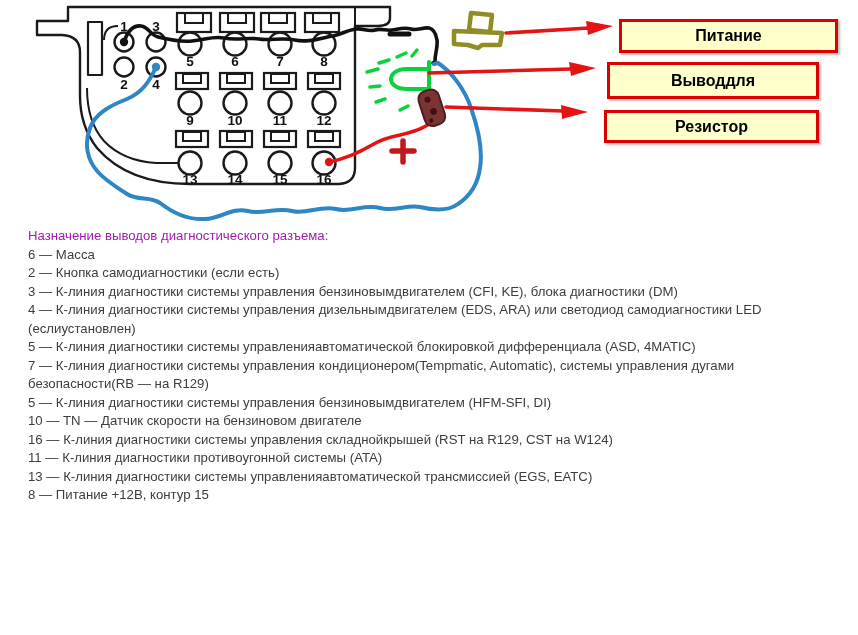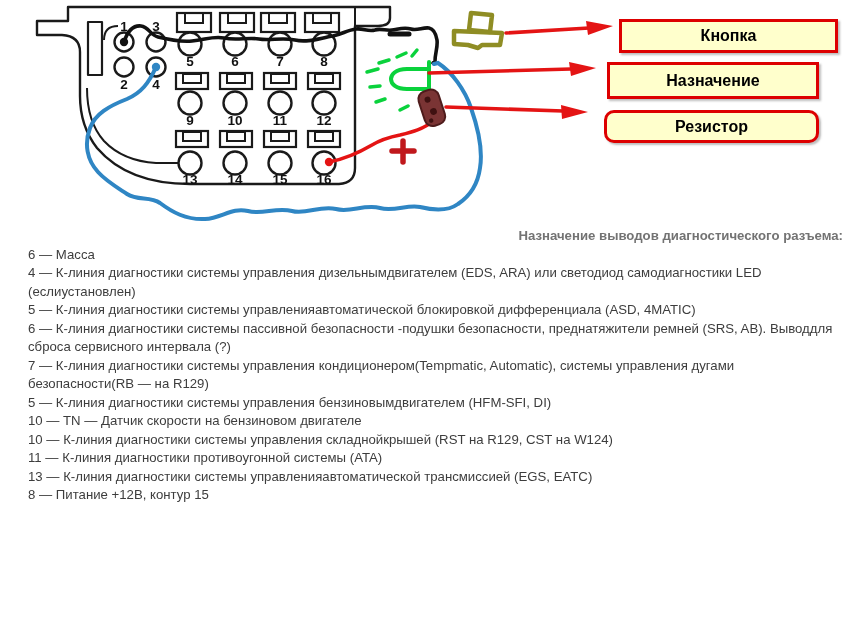--- a/index.html
+++ b/index.html
@@ -5,24 +5,24 @@
   html,body{margin:0;padding:0;background:#fff;}
   .stage{position:relative;width:858px;height:635px;background:#ffffff;overflow:hidden;
          font-family:"Liberation Sans",sans-serif;}
   svg text{font-family:"Liberation Sans",sans-serif;}
   .callout{position:absolute;box-sizing:border-box;background:var(--box-bg);
            border:3px solid var(--box-border);box-shadow:2px 2px 2px rgba(110,110,110,.45);
            display:flex;align-items:center;justify-content:center;
            font-weight:bold;font-size:16px;color:#000;}
   #co-button{left:619px;top:19px;width:219px;height:34px;}
   #co-led{left:607px;top:62px;width:212px;height:37px;}
-  #co-res{left:604px;top:110px;width:215px;height:33px;border-radius:10px;}
+  #co-res{left:604px;top:110px;width:215px;height:33px;}
   .textblock{position:absolute;left:28px;top:227px;width:815px;
              font-size:13.2px;line-height:18.5px;color:#3d3d3d;}
-  .heading{font-weight:bold;color:#737373;margin:0 0 15px 0;text-align:right;}
+  .heading{font-weight:normal;color:#a21caf;margin:0 0 15px 0;}
   .textblock p{margin:0;}
 </style>
 </head>
 <body>
 
 <div class="stage">
 
   <svg id="diagram" width="858" height="232" viewBox="0 0 858 232" style="position:absolute;left:0;top:0;">
 
     <g fill="none" stroke="var(--ink)" stroke-width="2.4" stroke-linejoin="round">
@@ -160,38 +160,39 @@
         <polygon points="596,68 569,62 571,76" stroke="none"></polygon>
       </g>
       <g>
         <line x1="446" y1="107" x2="563" y2="111"></line>
         <polygon points="588,112 561,105 562,119" stroke="none"></polygon>
       </g>
     </g>
   </svg>
 
   <div class="callout" id="co-button">
-    <span>Кнопка</span>
+    <span>Питание</span>
   </div>
   <div class="callout" id="co-led">
-    <span>Назначение</span>
+    <span>Выводдля</span>
   </div>
   <div class="callout" id="co-res">
     <span>Резистор</span>
   </div>
 
   <div class="textblock">
     <p class="heading">Назначение выводов диагностического разъема:</p>
     <div id="pin-list">
         <p>6 — Масса</p>
+        <p>2 — Кнопка самодиагностики (если есть)</p>
+        <p>3 — К-линия диагностики системы управления бензиновымдвигателем (CFI, KE), блока диагностики (DM)</p>
         <p>4 — К-линия диагностики системы управления дизельнымдвигателем (EDS, ARA) или светодиод самодиагностики LED (еслиустановлен)</p>
         <p>5 — К-линия диагностики системы управленияавтоматической блокировкой дифференциала (ASD, 4MATIC)</p>
-        <p>6 — К-линия диагностики системы пассивной безопасности -подушки безопасности, преднатяжители ремней (SRS, AB). Выводдля сброса сервисного интервала (?)</p>
         <p>7 — К-линия диагностики системы управления кондиционером(Tempmatic, Automatic), системы управления дугами безопасности(RB — на R129)</p>
         <p>5 — К-линия диагностики системы управления бензиновымдвигателем (HFM-SFI, DI)</p>
         <p>10 — TN — Датчик скорости на бензиновом двигателе</p>
-        <p>10 — К-линия диагностики системы управления складнойкрышей (RST на R129, CST на W124)</p>
+        <p>16 — К-линия диагностики системы управления складнойкрышей (RST на R129, CST на W124)</p>
         <p>11 — К-линия диагностики противоугонной системы (ATA)</p>
         <p>13 — К-линия диагностики системы управленияавтоматической трансмиссией (EGS, EATC)</p>
         <p>8 — Питание +12В, контур 15</p>
       </div>
   </div>
 </div>
 
 </body></html>

